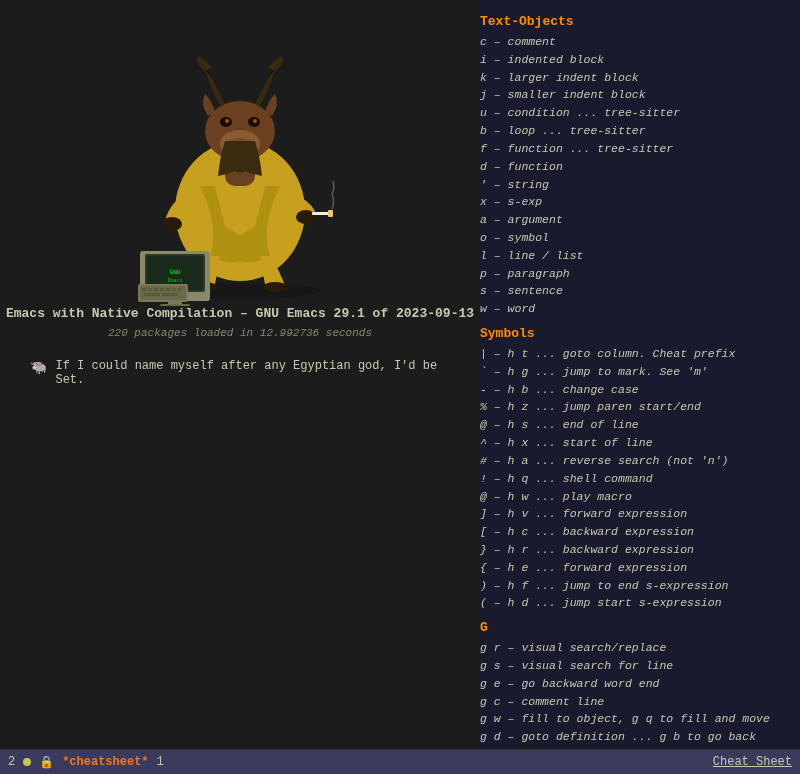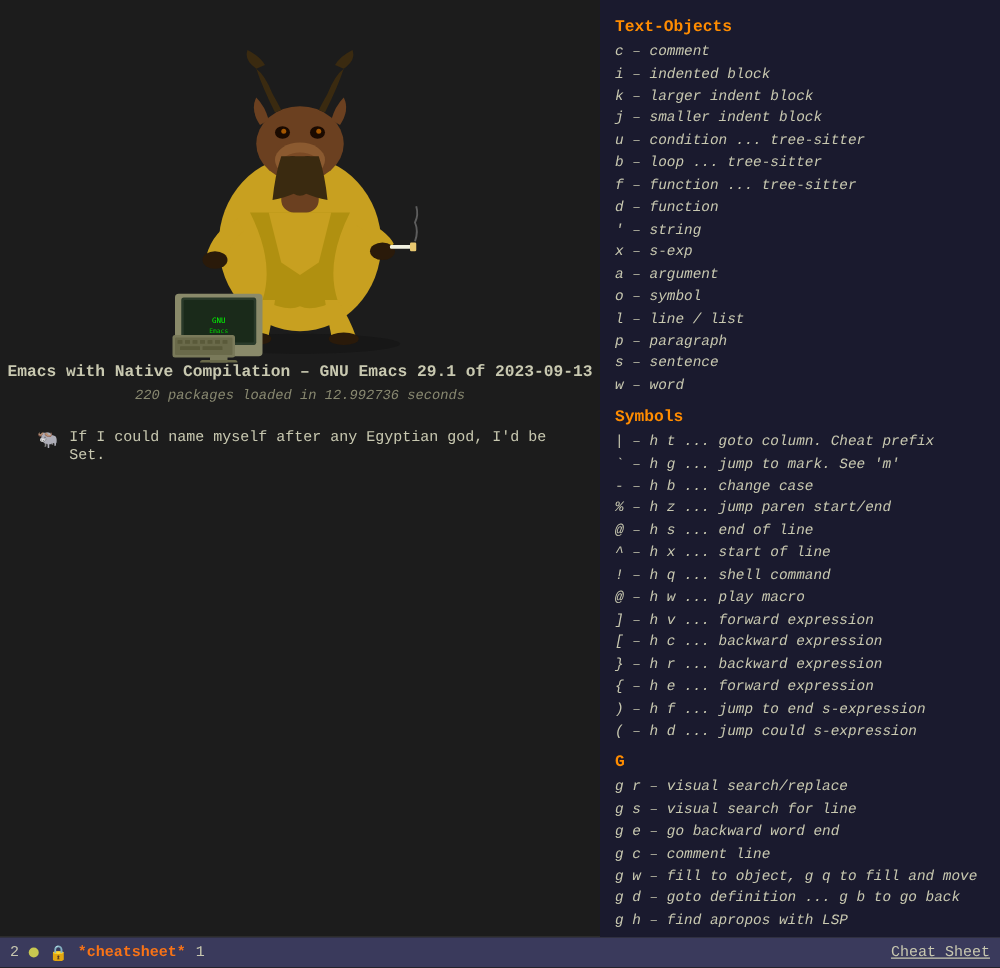--- a/index.html
+++ b/index.html
@@ -20,20 +20,21 @@
       overflow: hidden;
     }
     .left-panel {
       width: 480px;
       background: #1c1c1c;
       display: flex;
       flex-direction: column;
       align-items: center;
       justify-content: flex-start;
       padding-top: 10px;
+      margin-top: 16px;
     }
     .emacs-title {
       color: #c8c8b0;
       font-size: 13px;
       font-weight: bold;
       text-align: center;
       margin-bottom: 6px;
     }
     .packages-info {
       color: #888870;
@@ -52,21 +53,21 @@
     .quote-icon {
       color: #88aa44;
       margin-right: 8px;
       font-size: 14px;
       flex-shrink: 0;
     }
     .right-panel {
       width: 320px;
       background: #1a1a2e;
       overflow-y: auto;
-      padding: 6px 12px;
+      padding: 6px 0;
       scrollbar-width: thin;
     }
     .section-title {
       color: #ff8c00;
       font-weight: bold;
       font-size: 13px;
       margin-top: 8px;
       margin-bottom: 4px;
     }
     .cheat-item {
@@ -230,28 +231,29 @@
         <div class="cheat-item">p  –  paragraph</div>
         <div class="cheat-item">s  –  sentence</div>
         <div class="cheat-item">w  –  word</div>
         <div class="section-title">Symbols</div>
         <div class="cheat-item">|  –  h t  ...  goto column. Cheat prefix</div>
         <div class="cheat-item">`  –  h g  ...  jump to mark. See 'm'</div>
         <div class="cheat-item">-  –  h b  ...  change case</div>
         <div class="cheat-item">%  –  h z  ...  jump paren start/end</div>
         <div class="cheat-item">@  –  h s  ...  end of line</div>
         <div class="cheat-item">^  –  h x  ...  start of line</div>
+        <div class="cheat-item">#  –  h a  ...  reverse search (not 'n')</div>
         <div class="cheat-item">!  –  h q  ...  shell command</div>
         <div class="cheat-item">@  –  h w  ...  play macro</div>
         <div class="cheat-item">]  –  h v  ...  forward expression</div>
         <div class="cheat-item">[  –  h c  ...  backward expression</div>
         <div class="cheat-item">}  –  h r  ...  backward expression</div>
         <div class="cheat-item">{  –  h e  ...  forward expression</div>
         <div class="cheat-item">)  –  h f  ...  jump to end s-expression</div>
-        <div class="cheat-item">(  –  h d  ...  jump could s-expression</div>
+        <div class="cheat-item">(  –  h d  ...  jump start s-expression</div>
         <div class="section-title">G</div>
         <div class="cheat-item">g r  –  visual search/replace</div>
         <div class="cheat-item">g s  –  visual search for line</div>
         <div class="cheat-item">g e  –  go backward word end</div>
         <div class="cheat-item">g c  –  comment line</div>
         <div class="cheat-item">g w  –  fill to object, g q to fill and move</div>
         <div class="cheat-item">g d  –  goto definition  ...  g b to go back</div>
         <div class="cheat-item">g h  –  find apropos with LSP</div>
       </div>
   </div>

